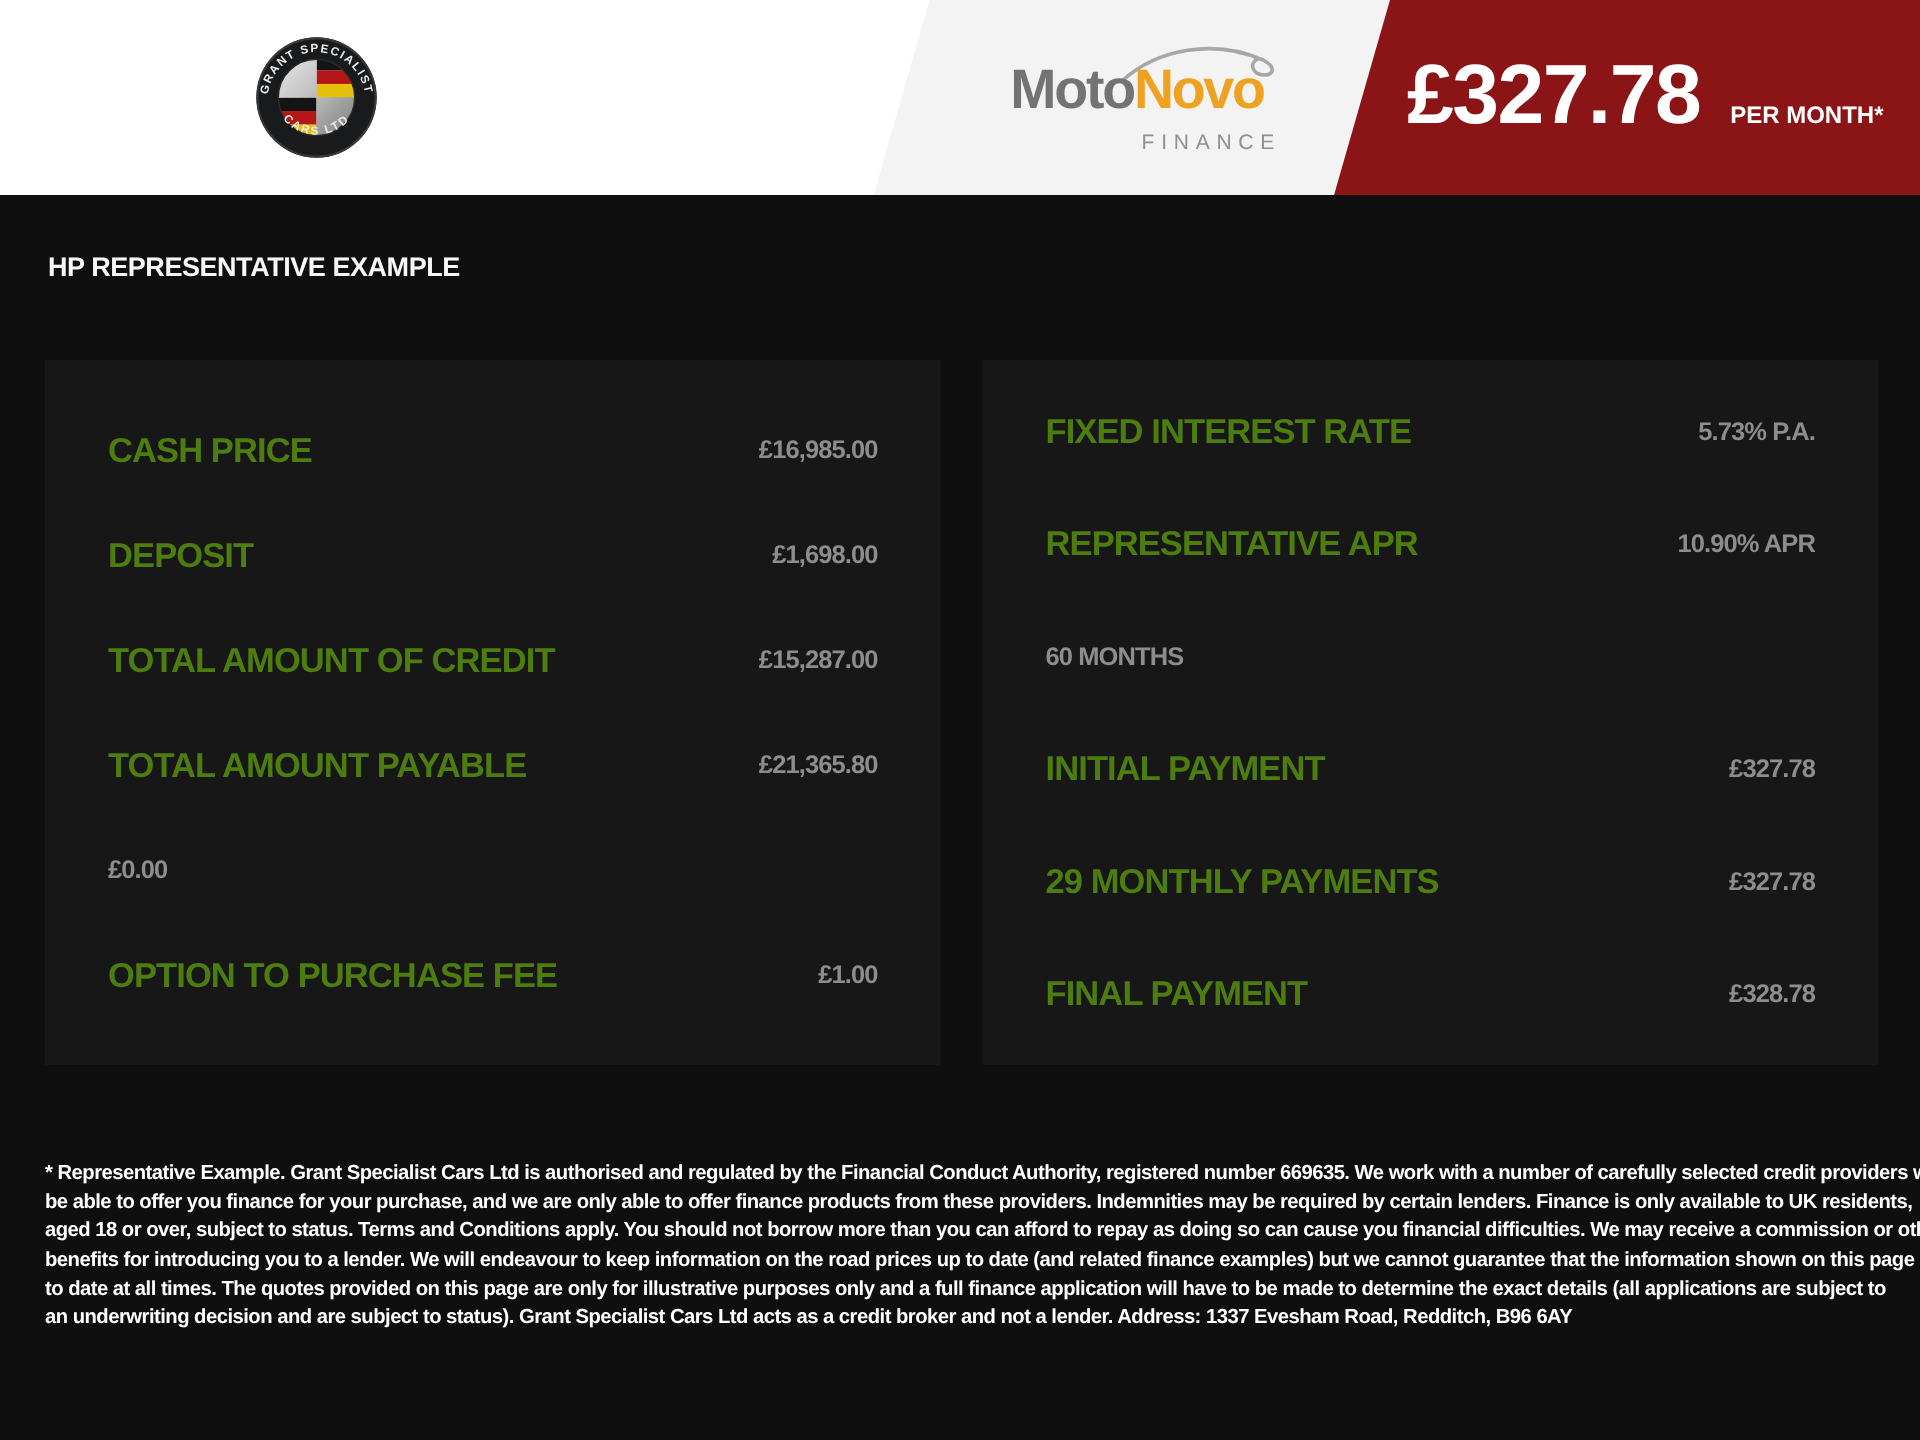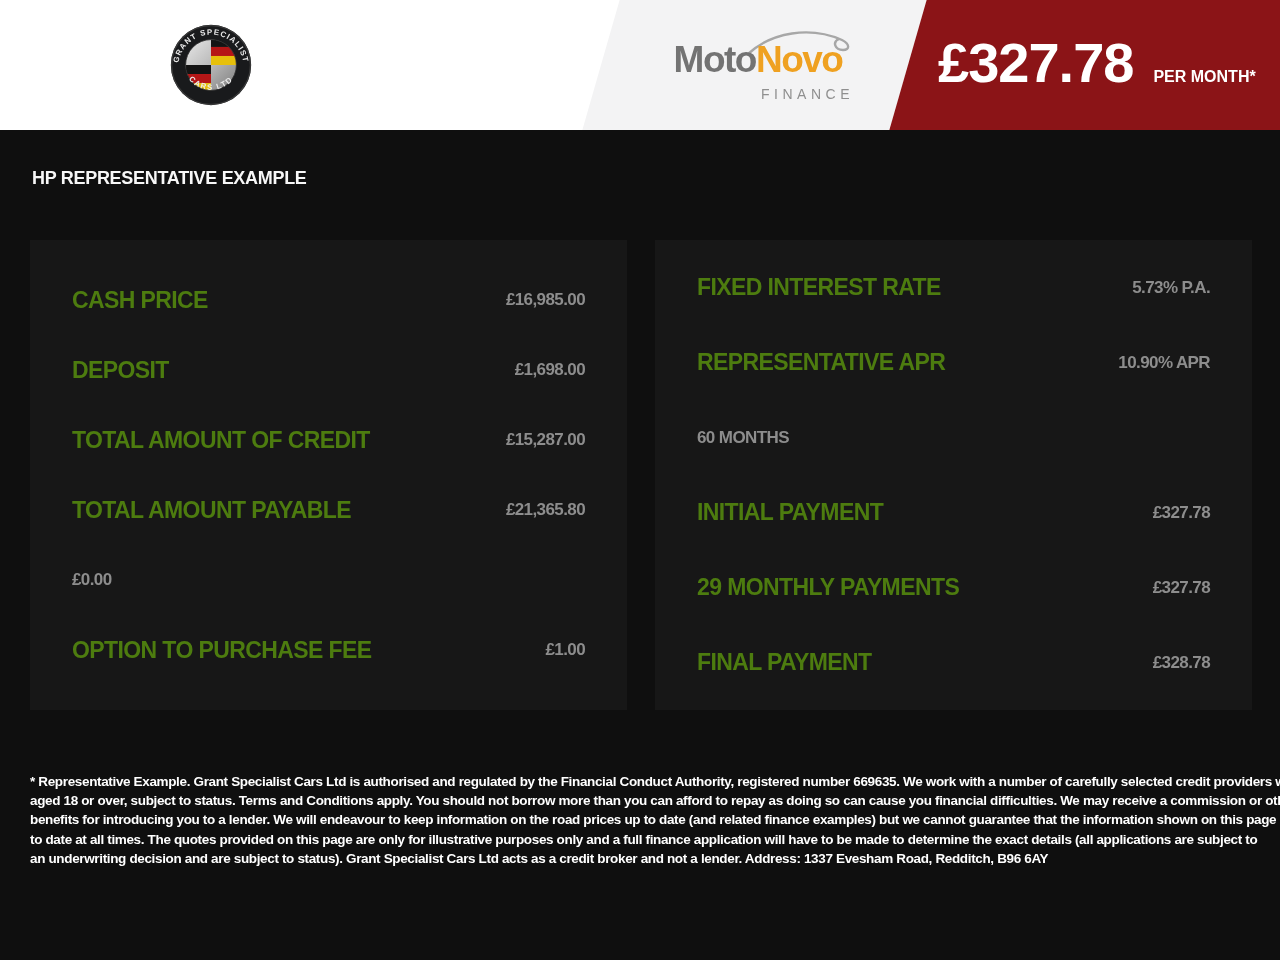--- a/index.html
+++ b/index.html
@@ -180,17 +180,18 @@
     <span class="val">£327.78</span>
   </div>
   <div class="frow">
     <span class="lbl">FINAL PAYMENT</span>
     <span class="val">£328.78</span>
   </div>
 </div>
 
 <div class="footer">
   <div class="fline">* Representative Example. Grant Specialist Cars Ltd is authorised and regulated by the Financial Conduct Authority, registered number 669635. We work with a number of carefully selected credit providers who may</div>
+  <div class="fline">be able to offer you finance for your purchase, and we are only able to offer finance products from these providers. Indemnities may be required by certain lenders. Finance is only available to UK residents,</div>
   <div class="fline">aged 18 or over, subject to status. Terms and Conditions apply. You should not borrow more than you can afford to repay as doing so can cause you financial difficulties. We may receive a commission or other</div>
   <div class="fline">benefits for introducing you to a lender. We will endeavour to keep information on the road prices up to date (and related finance examples) but we cannot guarantee that the information shown on this page is up</div>
   <div class="fline">to date at all times. The quotes provided on this page are only for illustrative purposes only and a full finance application will have to be made to determine the exact details (all applications are subject to</div>
   <div class="fline">an underwriting decision and are subject to status). Grant Specialist Cars Ltd acts as a credit broker and not a lender. Address: 1337 Evesham Road, Redditch, B96 6AY</div>
 </div>
 
 </body></html>

